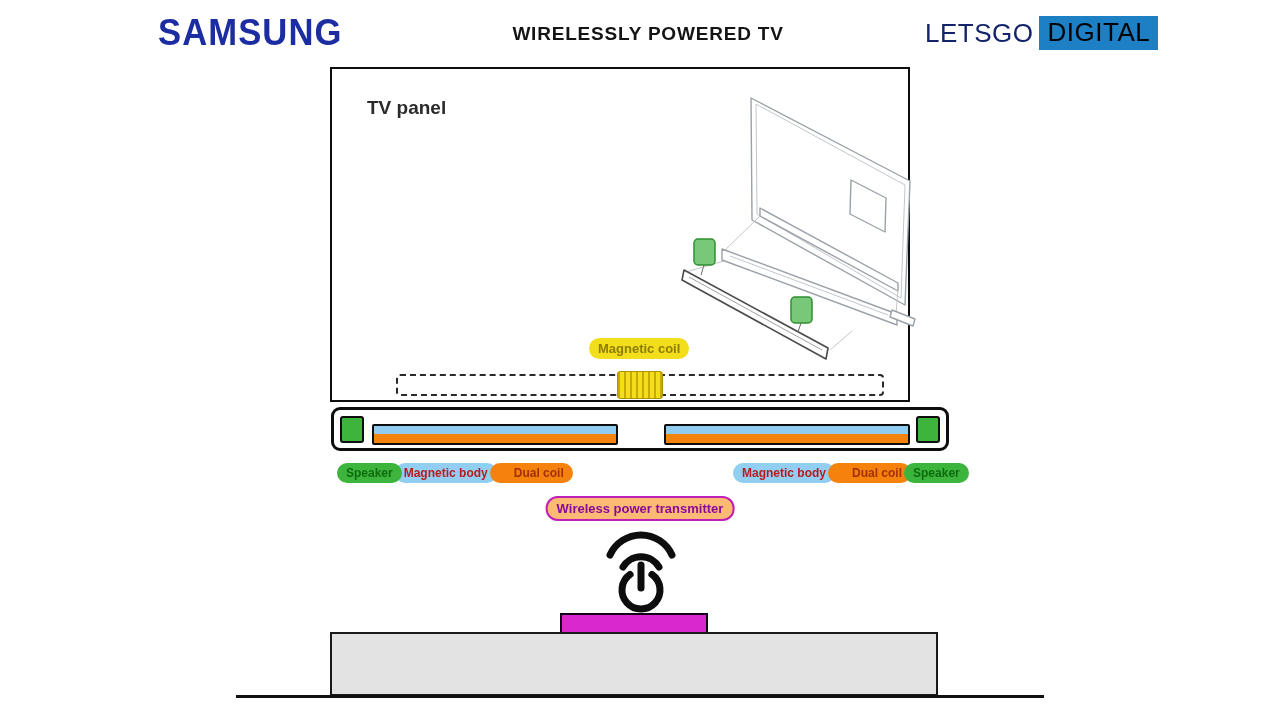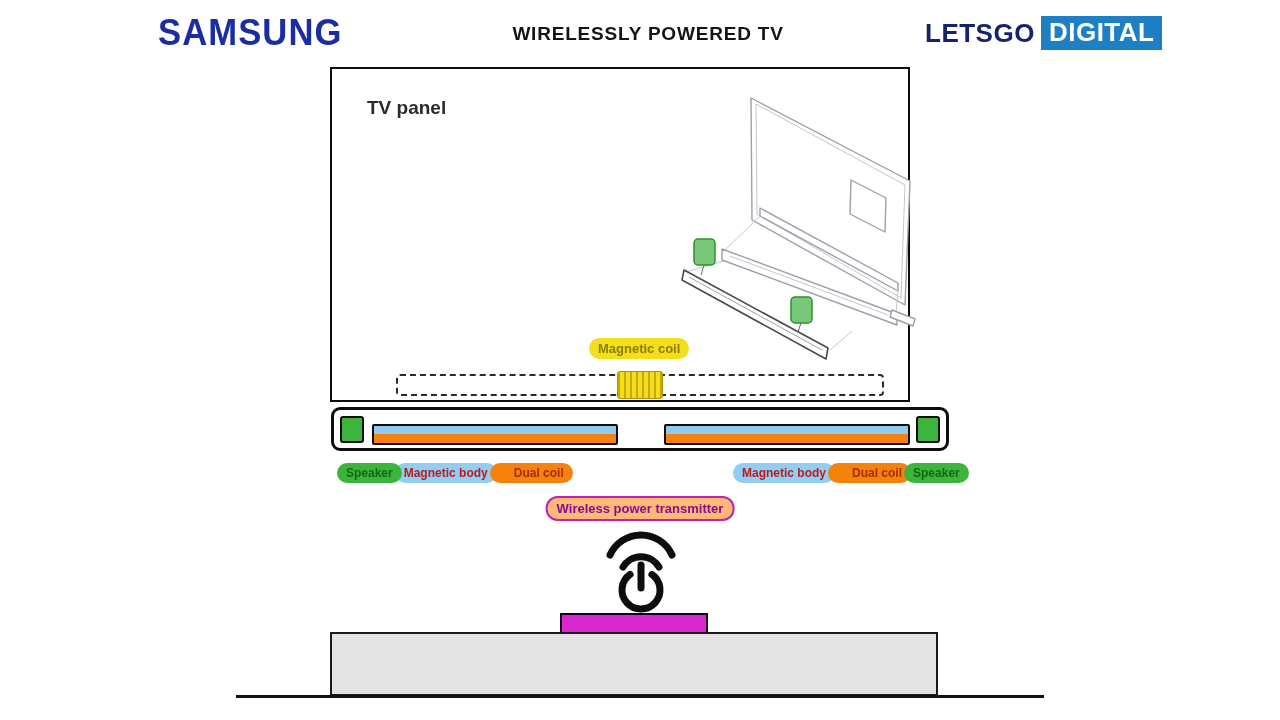--- a/index.html
+++ b/index.html
@@ -12,24 +12,24 @@
     position:absolute;left:158px;top:12px;
     font-size:33px;font-weight:800;color:#1b2da0;letter-spacing:1px;
     transform:scale(1.05,1.1);transform-origin:left top;
   }
   .title{
     position:absolute;left:16px;right:0;top:23px;text-align:center;
     font-size:19px;font-weight:700;color:#141414;letter-spacing:0.8px;
   }
   .publisher{
     position:absolute;left:925px;top:16px;display:flex;align-items:center;
-    font-weight:700;font-size:26px;letter-spacing:0.5px;
+    font-weight:400;font-size:26px;letter-spacing:0.5px;
   }
   .publisher .p1{color:#13246b;}
-  .publisher .p2{color:#ffffff;background:#1d80c4;padding:1px 8px 2px 8px;margin-left:6px;}
+  .publisher .p2{color:#000000;background:#1d80c4;padding:1px 8px 2px 8px;margin-left:6px;}
   
   .diagram-box{
     position:absolute;left:330px;top:67px;width:580px;height:335px;
     border:2px solid #0d0d0d;background:#ffffff;box-sizing:border-box;
   }
   .panel-label{
     position:absolute;left:35px;top:28px;font-size:19px;font-weight:600;color:#2b2b2b;
   }
   .sketch{position:absolute;left:0;top:0;width:615px;height:331px;}
   

